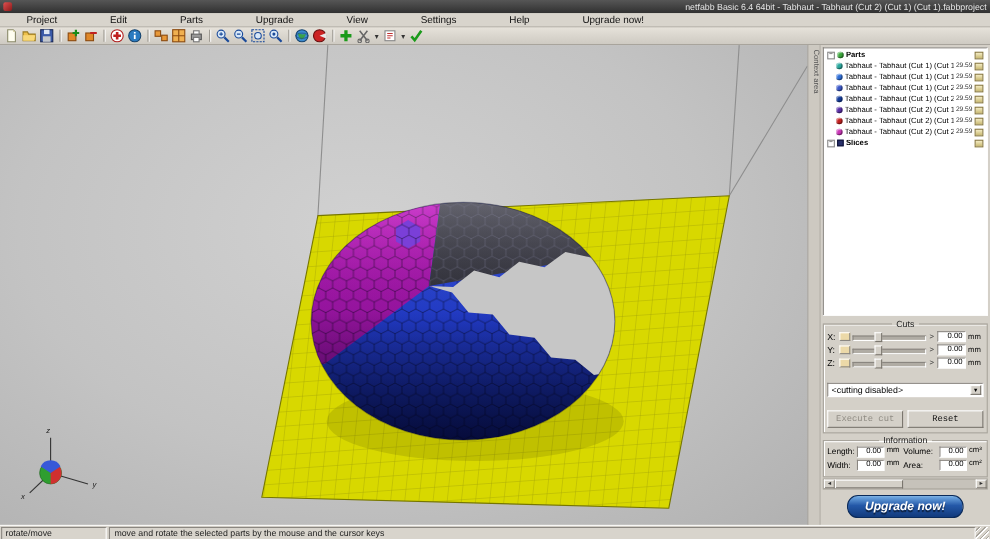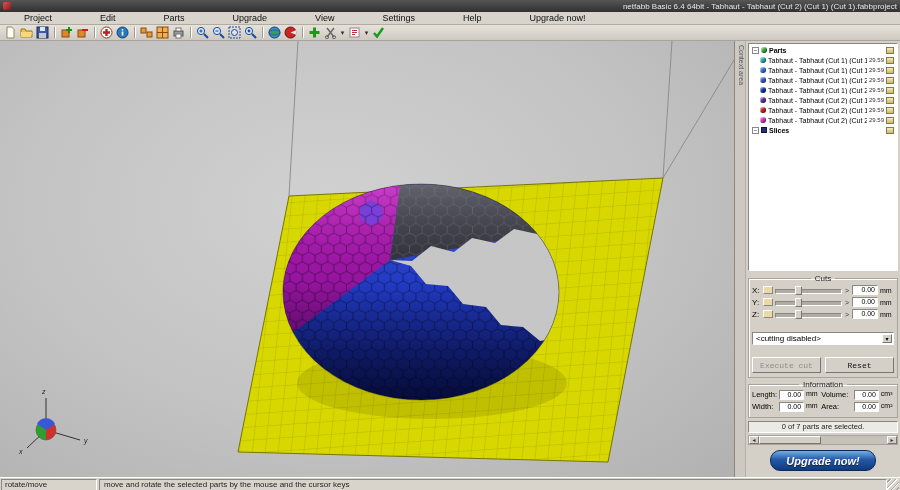--- a/index.html
+++ b/index.html
@@ -444,21 +444,20 @@
         <div class="info-row">
           <span class="il1">Width:</span>
           <span class="valbox">0.00</span>
           <span class="iu">mm</span>
           <span class="il2">Area:</span>
           <span class="valbox">0.00</span>
           <span class="iu">cm²</span>
         </div>
       </fieldset>
 
-      <div class="selbar">0 of 7 parts are selected.</div>
 
       <div class="hscroll">
         <span class="hs-btn">◄</span>
         <span class="hs-thumb"></span>
         <span style="flex:1"></span>
         <span class="hs-btn">►</span>
       </div>
 
       <div class="upgrade-wrap">
         <button class="upgrade-btn">Upgrade now!</button>

